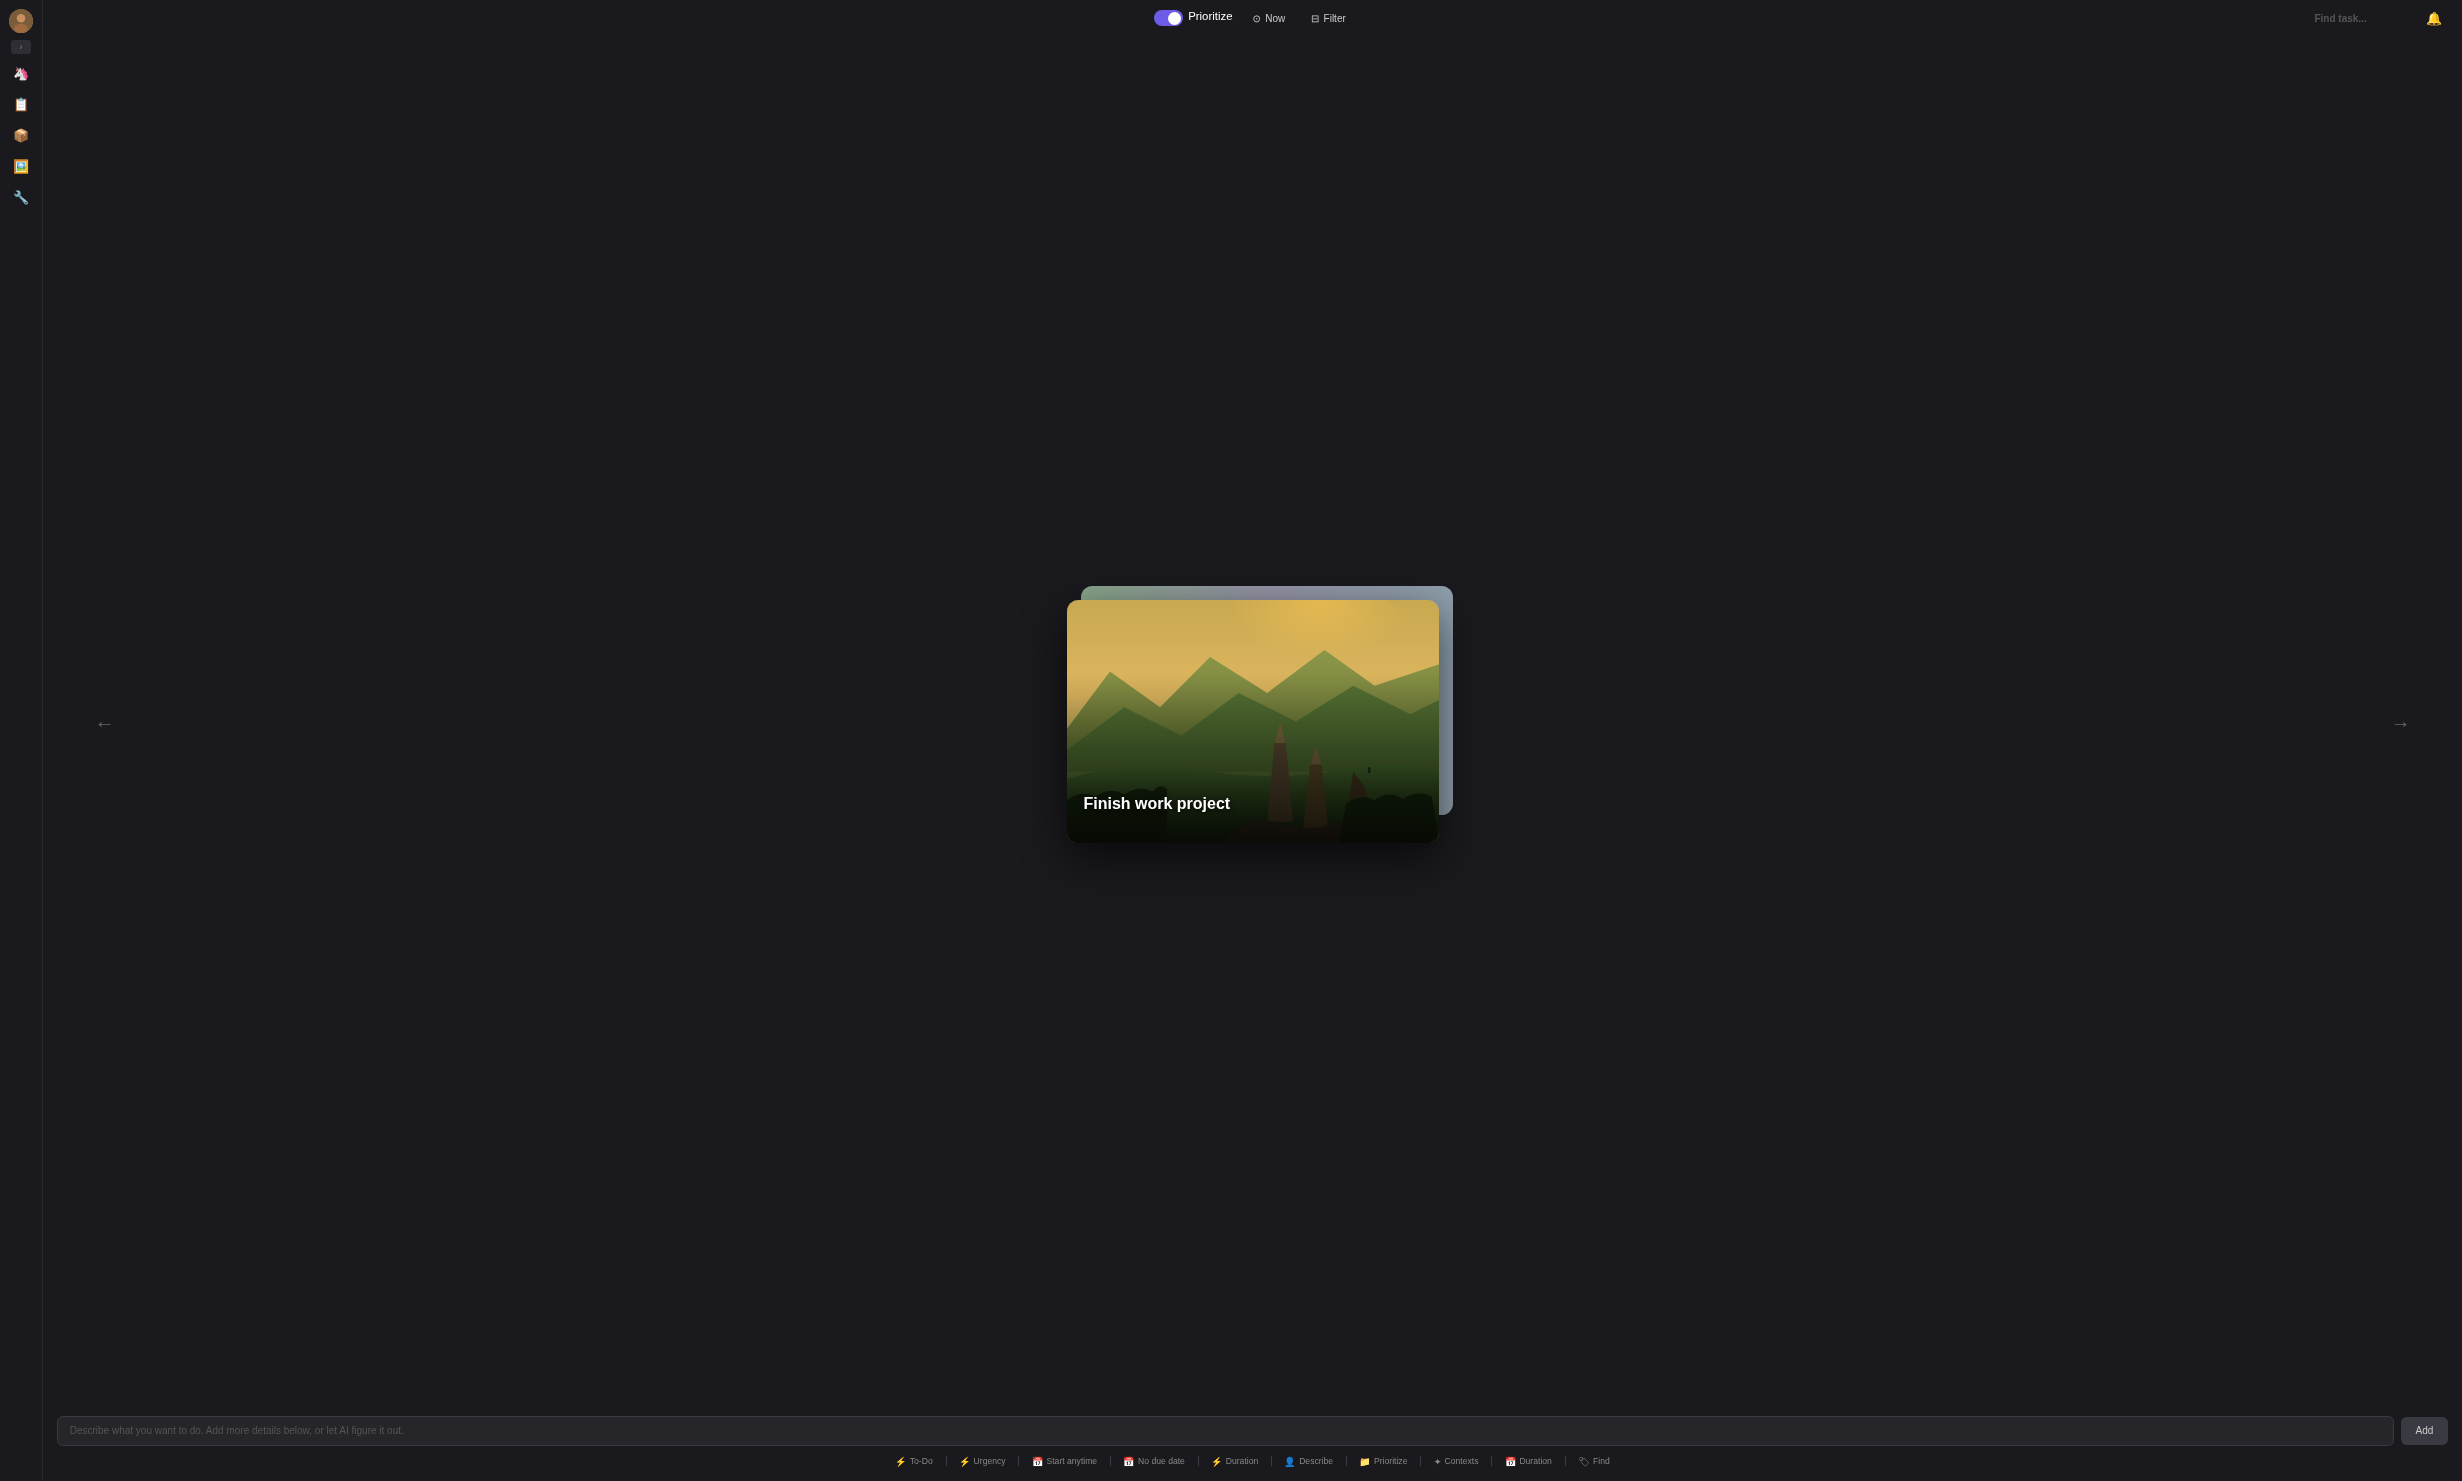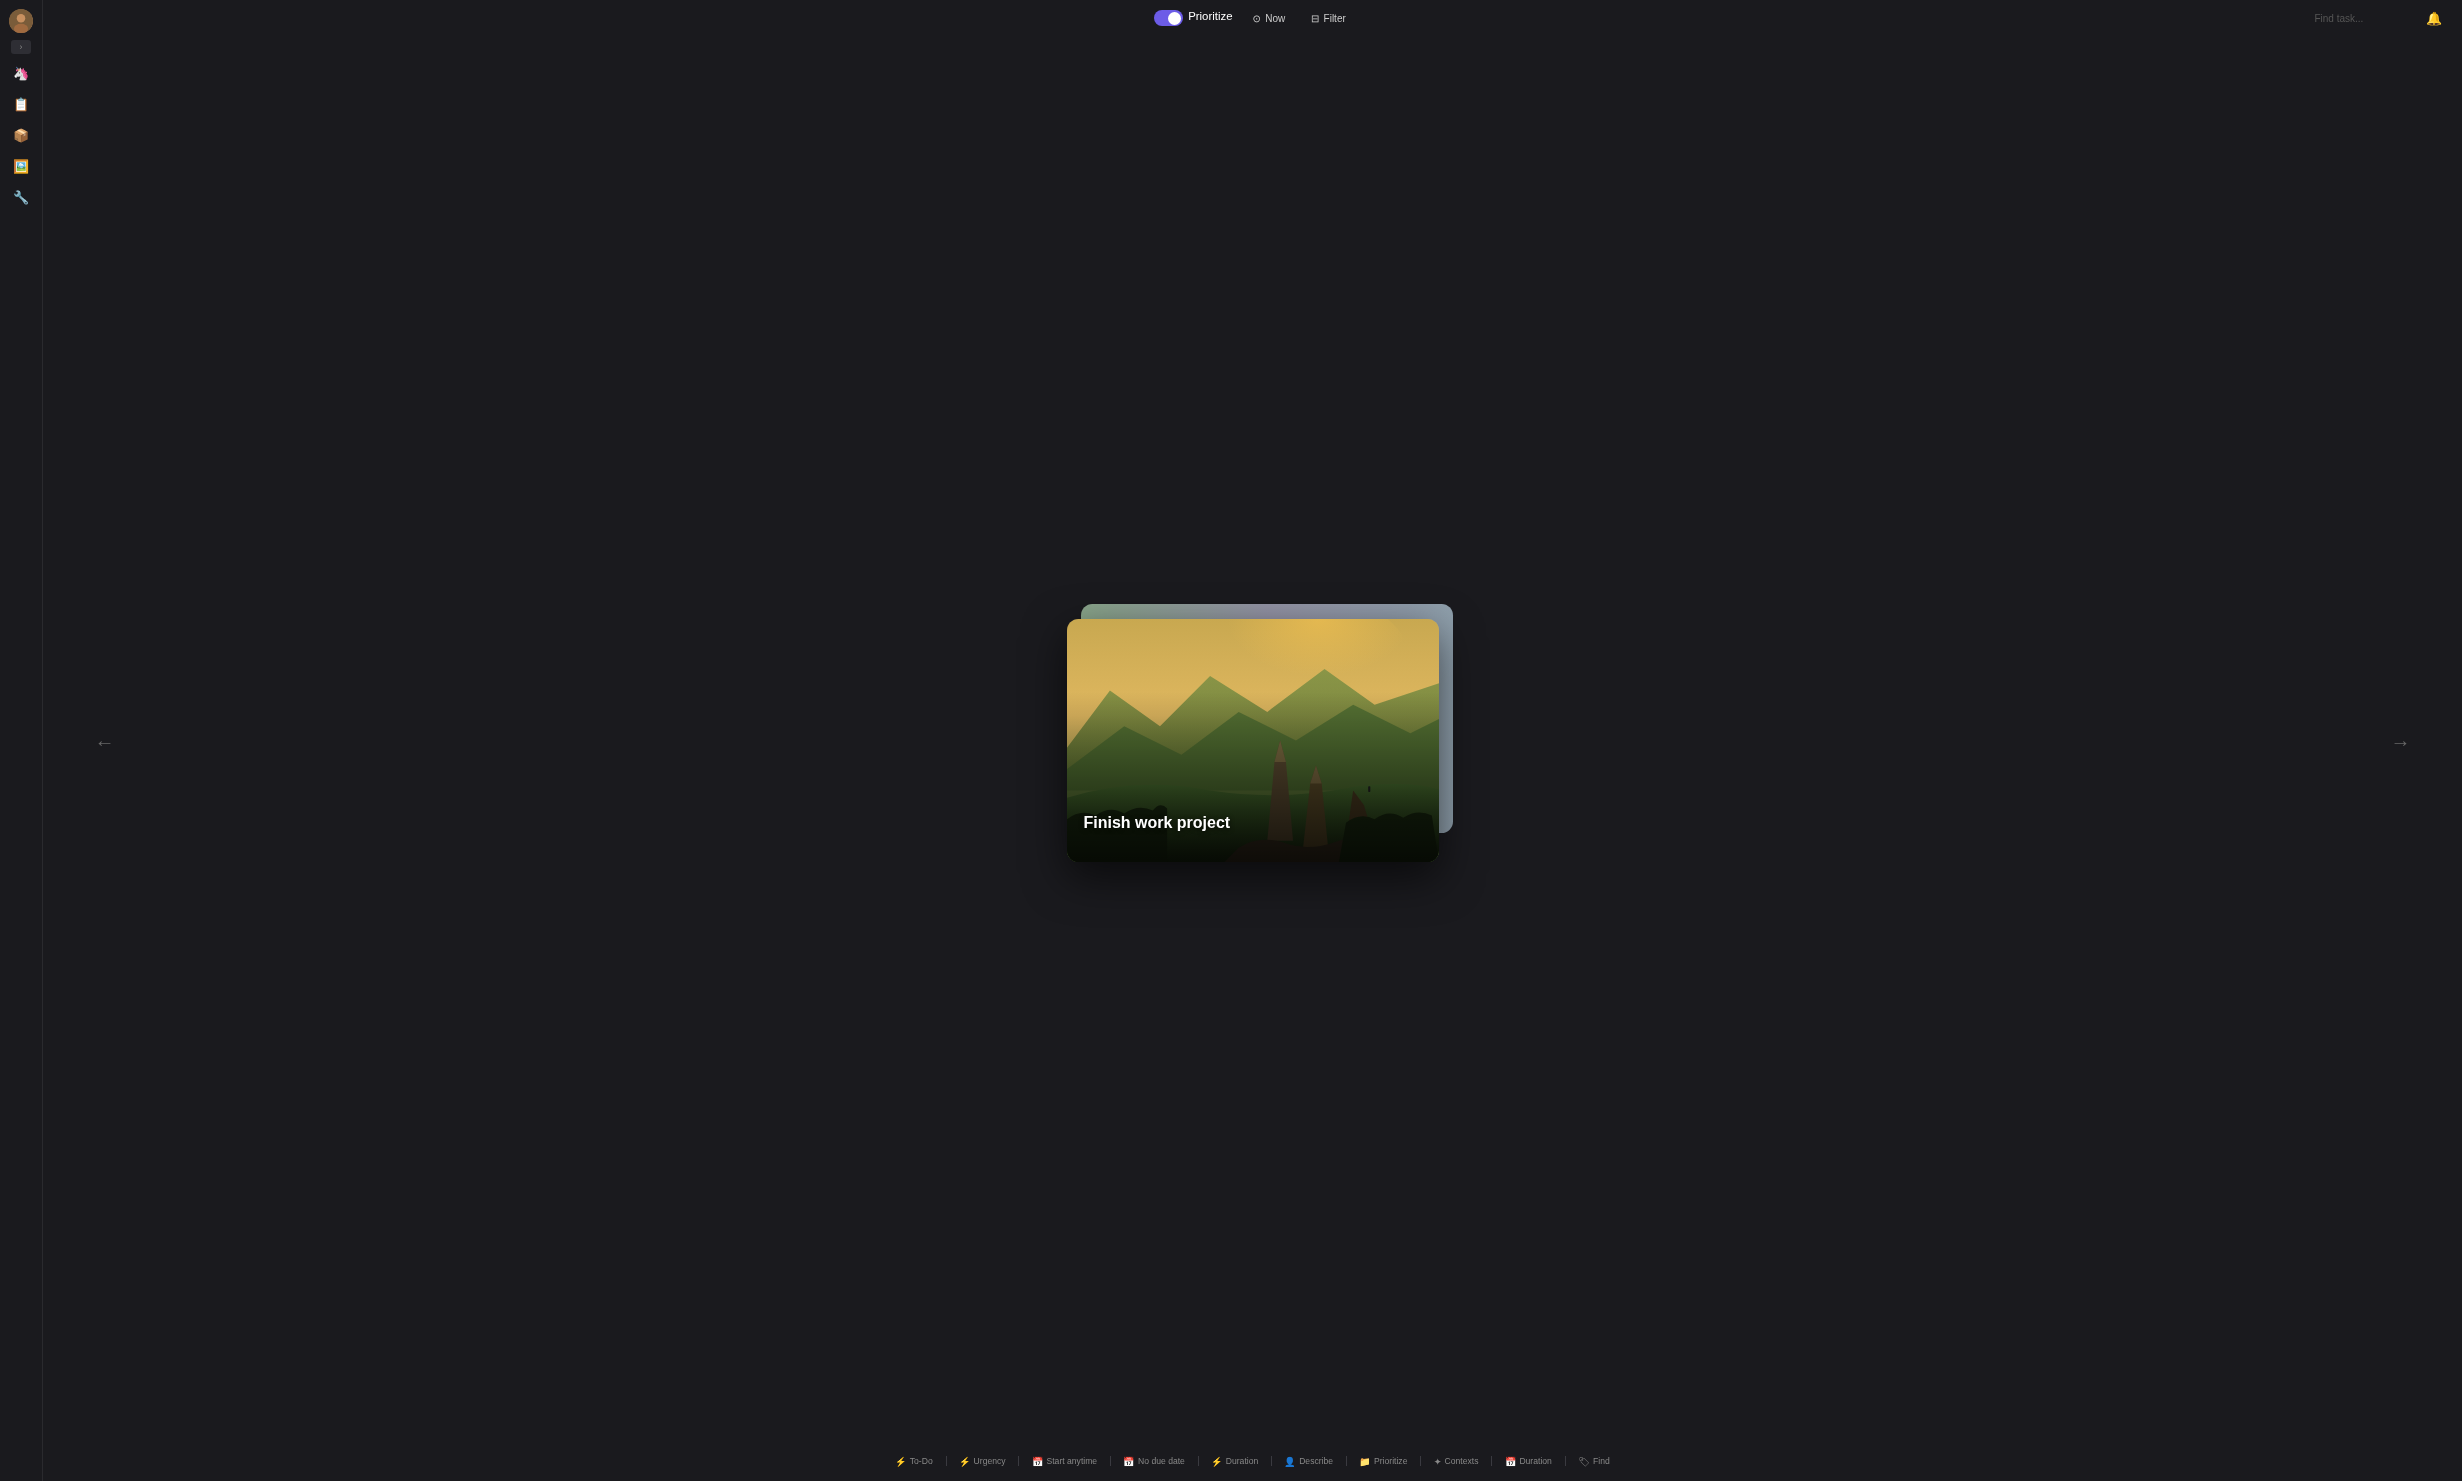--- a/index.html
+++ b/index.html
@@ -138,20 +138,21 @@
       gap: 8.6px;
     }
 
     .find-task-input {
       background: transparent;
       border: none;
       color: #888;
       font-size: 10px;
       outline: none;
       width: 100px;
+      font-weight: bold;
     }
 
     .find-task-input::placeholder { color: #555; }
 
     .bell-btn {
       background: none;
       border: none;
       color: #888;
       cursor: pointer;
       font-size: 13px;
@@ -414,20 +415,26 @@
         <div class="card-title">Finish work project</div>
       </div>
     </div>
 
     <button class="arrow-btn arrow-right">
       <span>→</span>
     </button>
   </div>
 
   <div class="bottom-section">
+    <div class="task-input-row">
+      <input class="task-input" type="text" placeholder="Describe what you want to do. Add more details below, or let AI figure it out." style="">
+      <button class="add-btn">
+        <span>Add</span>
+      </button>
+    </div>
 
     <div class="meta-bar">
 
       <div class="meta-item">
         <span class="meta-icon">⚡</span>
         <span>To-Do</span>
       </div>
       <div class="meta-divider"></div>
 
       <div class="meta-item">

